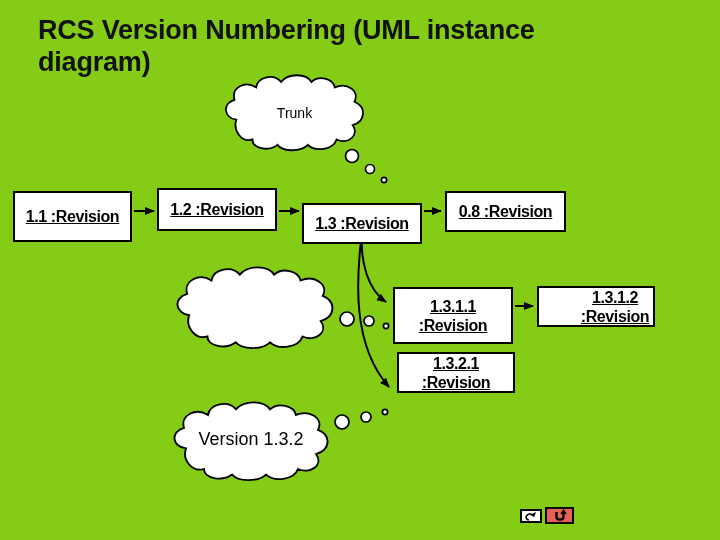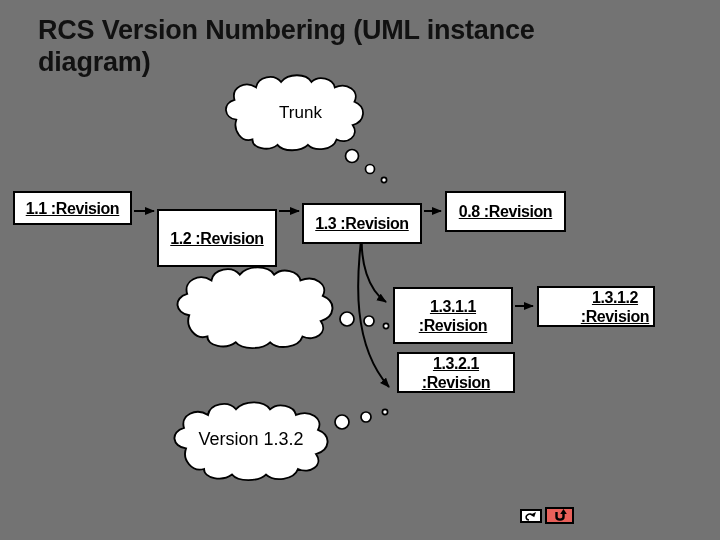--- a/index.html
+++ b/index.html
@@ -4,21 +4,21 @@
 <style>
   html, body {
     margin: 0; padding: 0;
     background: #ffffff;
     width: 720px; height: 540px;
     overflow: hidden;
   }
   .slide {
     position: relative;
     width: 720px; height: 540px;
-    background: #737373;
+    background: #84cc16;
     font-family: "Liberation Sans", sans-serif;
     color: #000;
   }
   .title {
     position: absolute;
     left: 38px; top: 14px;
     width: 580px;
     margin: 0;
     font-size: 27px;
     line-height: 1.2;
@@ -119,27 +119,27 @@
       <line x1="134" y1="211" x2="154" y2="211" marker-end="url(#ah)"></line>
       <line x1="279" y1="211" x2="299" y2="211" marker-end="url(#ah)"></line>
       <line x1="424" y1="211" x2="441" y2="211" marker-end="url(#ah)"></line>
       <line x1="515" y1="306" x2="533" y2="306" marker-end="url(#ah)"></line>
 
       <path d="M362,232 C360,262 368,290 386,302" marker-end="url(#ah)"></path>
       <path d="M362,232 C356,280 352,345 389,387" marker-end="url(#ah)"></path>
     </g>
   </svg>
 
-  <div class="cloud-label" style="left:228px; top:73px; width:145px; height:79px; font-size:17px;">Trunk</div>
+  <div class="cloud-label" style="left:222px; top:73px; width:145px; height:79px; font-size:14px;">Trunk</div>
   <div class="cloud-label" style="left:170px; top:400px; width:162px; height:78px;">Version 1.3.2</div>
 
-  <div class="node" style="left:13px; top:191px; width:119px; height:34px;">
+  <div class="node" style="left:13px; top:191px; width:119px; height:51px;">
     <span class="ul">1.1 :Revision</span>
   </div>
-  <div class="node" style="left:157px; top:209px; width:120px; height:58px;">
+  <div class="node" style="left:157px; top:188px; width:120px; height:43px;">
     <span class="ul">1.2 :Revision</span>
   </div>
   <div class="node" style="left:302px; top:191px; width:120px; height:41px;margin-top:12px;">
     <span class="ul">1.3 :Revision</span>
   </div>
   <div class="node" style="left:445px; top:191px; width:121px; height:41px;">
     <span class="ul">0.8 :Revision</span>
   </div>
 
   <div class="node" style="left:393px; top:287px; width:120px; height:57px;">

